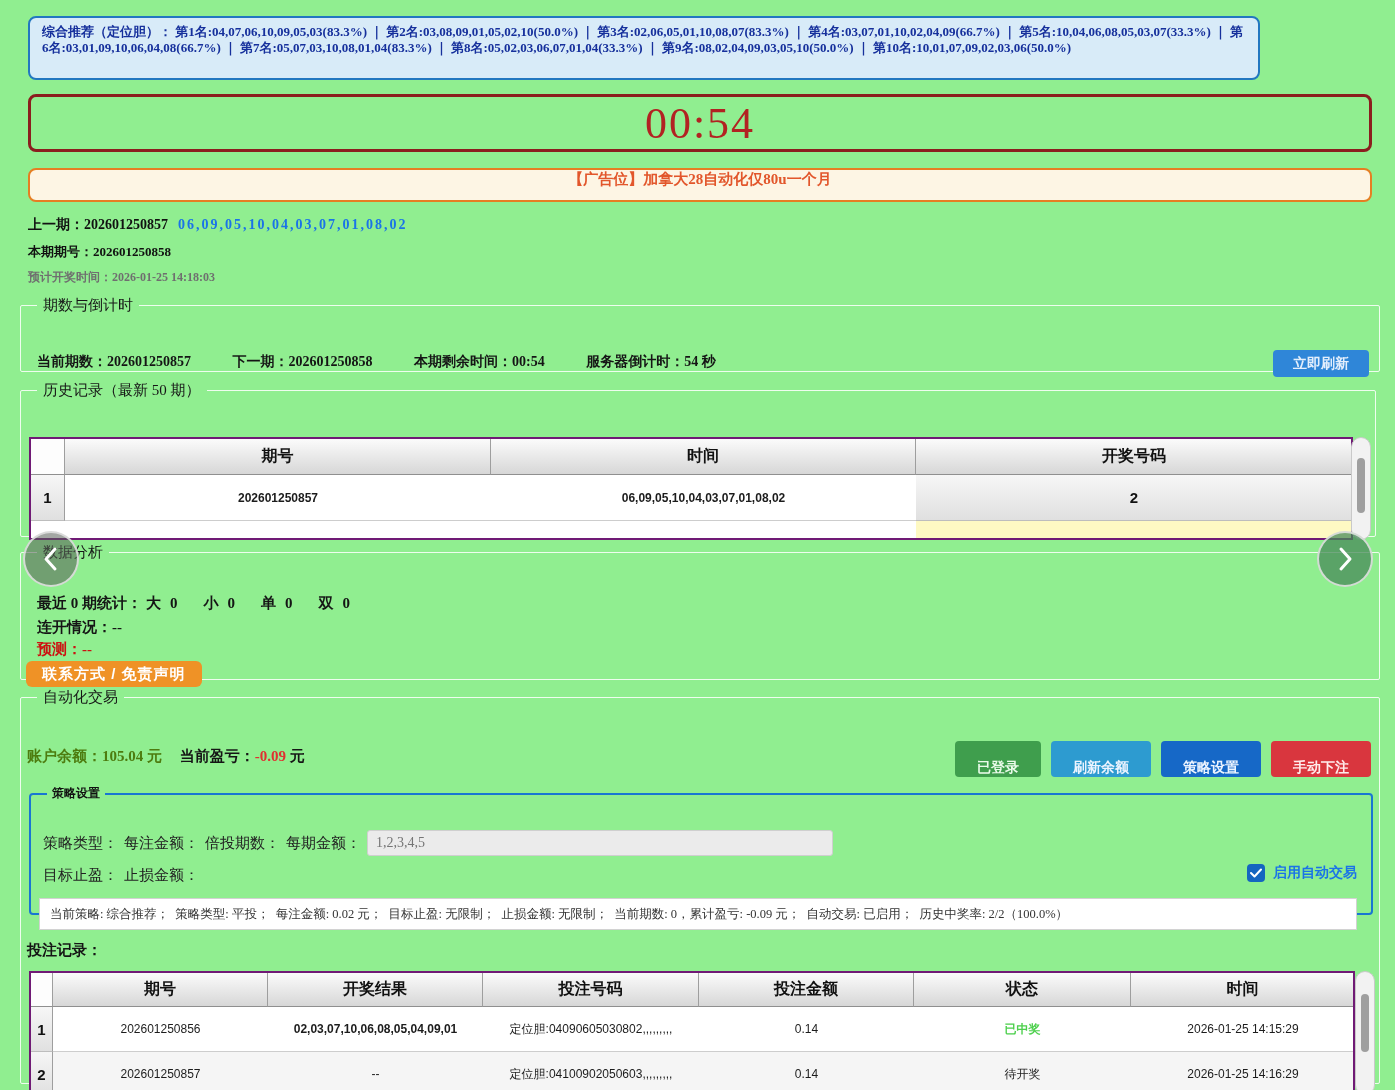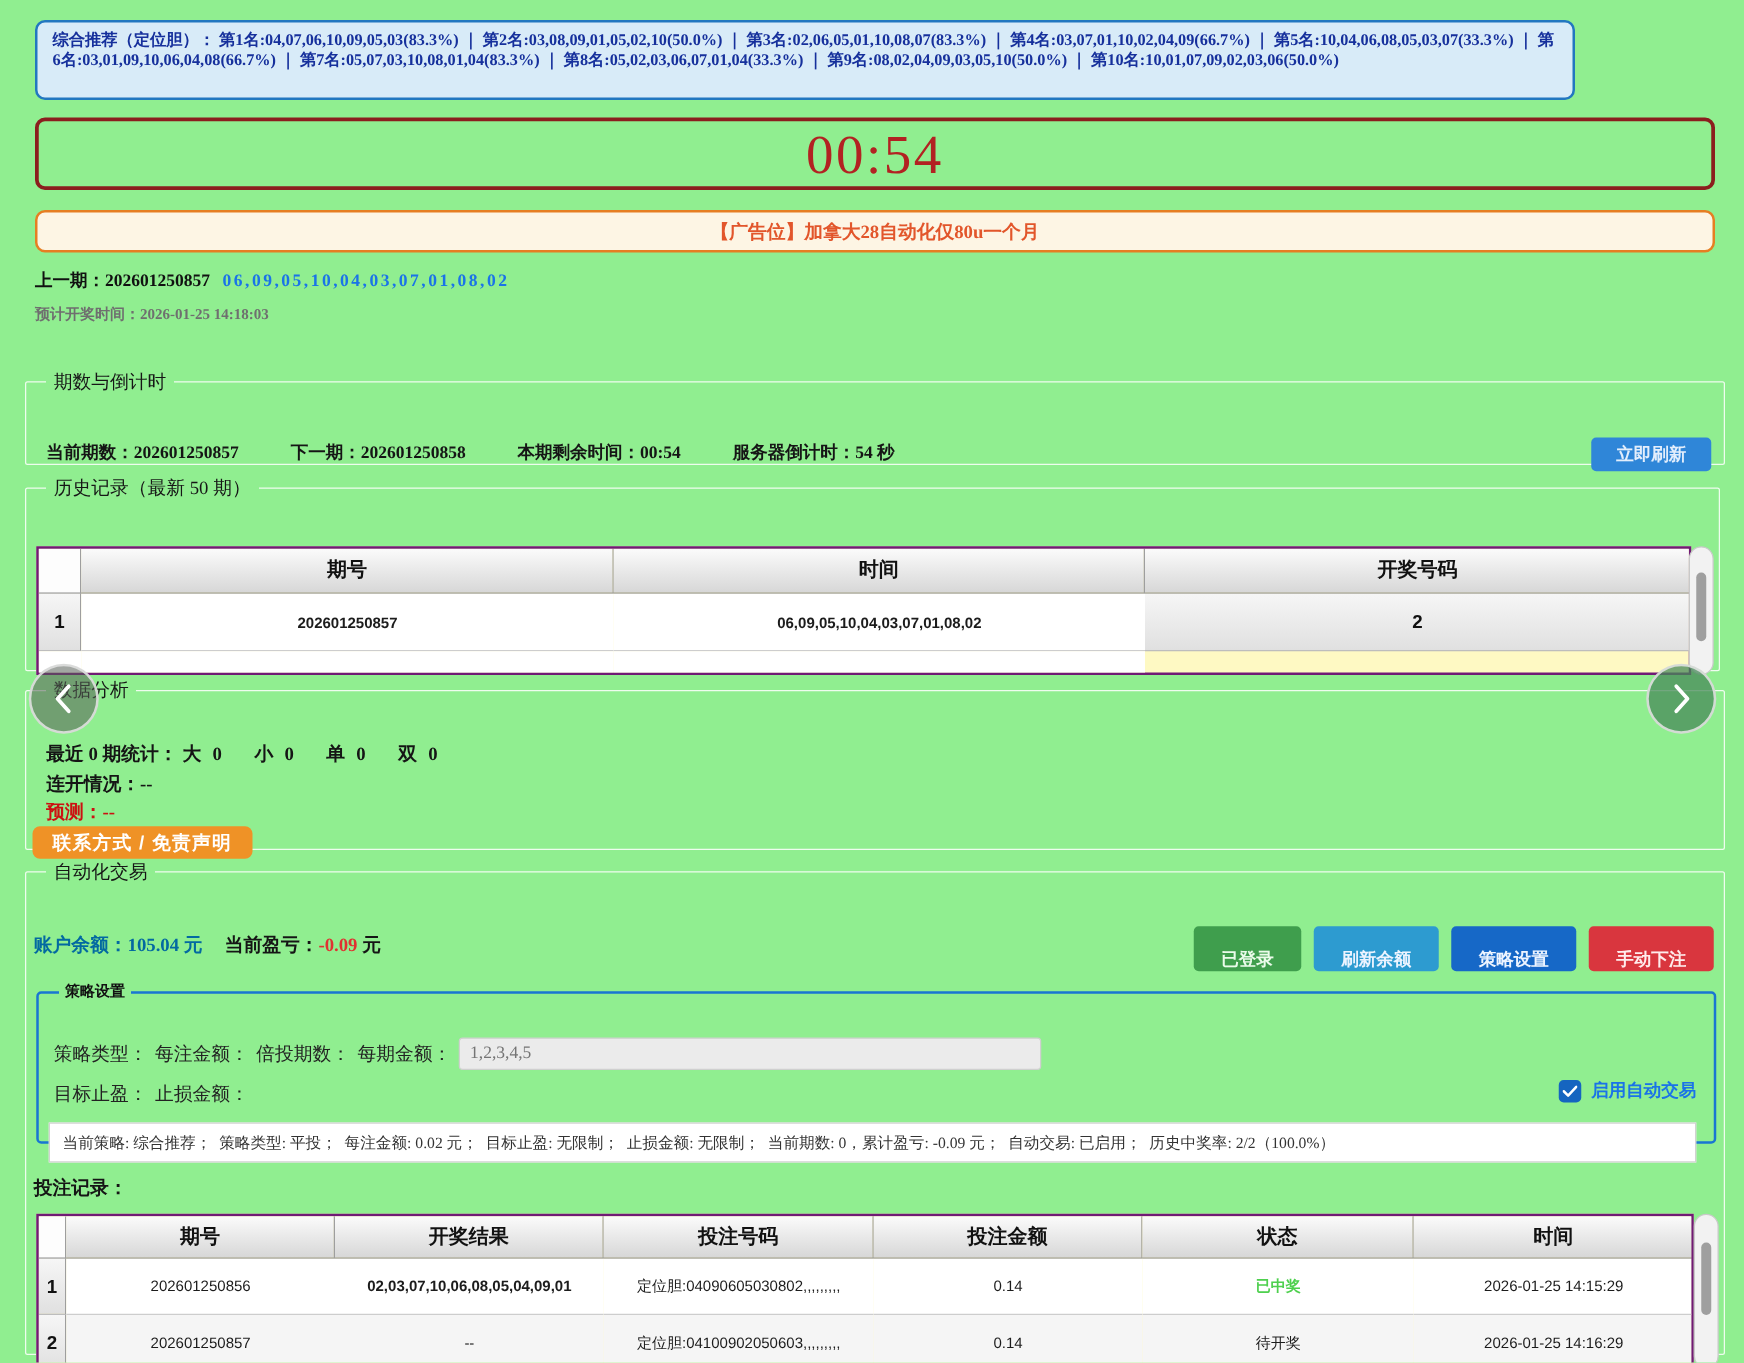--- a/index.html
+++ b/index.html
@@ -25,21 +25,21 @@
     position:absolute; left:28px; top:94px; width:1344px; height:58px;
     border:3px solid #8b1e1e; border-radius:8px;
     display:flex; align-items:center; justify-content:center;
     color:#b22222; font-family:"Liberation Serif", serif; font-size:44px; letter-spacing:2px;
   }
 
   
   .ad-box {
     position:absolute; left:28px; top:168px; width:1344px; height:34px;
     background:#fdf5e4; border:2px solid #e67e22; border-radius:8px;
-    display:flex; align-items:center; justify-content:center;
+    display:flex; justify-content:center;
     color:#e2562b; font-weight:bold; font-size:15px;
   }
 
   
   .info-block { position:absolute; left:28px; top:216px; }
   .info-line1 { font-size:14px; font-weight:bold; color:#111; margin-bottom:9px; }
   .info-line1 .nums { color:#1a73e8; margin-left:10px; letter-spacing:2px; }
   .info-line2 { font-size:13px; font-weight:bold; color:#111; margin-bottom:8px; }
   .info-line3 { font-size:12px; font-weight:bold; color:#6f6f6f; }
 
@@ -130,21 +130,21 @@
   .a-pred { top:78px; color:#cc1111; }
   .contact-btn {
     position:absolute; left:5px; top:99px; height:26px;
     background:#ef9226; color:#fff; border:none; border-radius:6px;
     padding:0 16px; font-size:15px; font-weight:bold; font-family:inherit; cursor:pointer;
     letter-spacing:1px;
   }
 
   
   .balance-line { position:absolute; left:6px; top:40px; font-size:15px; font-weight:bold; white-space:nowrap; }
-  .balance-blue { color:#0369a1; }
+  .balance-blue { color:#4d7c0f; }
   .pnl-red { color:#e03131; }
   .trade-btns { position:absolute; right:8px; top:34px; display:flex; gap:10px; }
   .tbtn {
     height:28px; padding:18px 22px; border:none; border-radius:4px;
     color:#ecf4ff; font-weight:bold; font-size:14px; font-family:inherit; cursor:pointer;
   }
   .tbtn-login { background:#3f9e4d; color:#eafbea; }
   .tbtn-refresh { background:#2d9bd0; }
   .tbtn-strategy { background:#1668c7; }
   .tbtn-manual { background:#d9363e; color:#ffecec; }
@@ -191,20 +191,23 @@
   <span>00:54</span>
 </div>
 
 <div class="ad-box serif">
   <span>【广告位】加拿大28自动化仅80u一个月</span>
 </div>
 
 <div class="info-block serif">
   <div class="info-line1">
     <span>上一期：</span><span>202601250857</span><span class="nums">06,09,05,10,04,03,07,01,08,02</span>
+  </div>
+  <div class="info-line2">
+    <span>本期期号：</span><span>202601250858</span>
   </div>
   <div class="info-line3">
     <span>预计开奖时间：</span><span>2026-01-25 14:18:03</span>
   </div>
 </div>
 
 <fieldset class="panel panel-countdown">
   <legend>期数与倒计时</legend>
   <div class="countdown-line serif">
     <span class="item"><span>当前期数：</span><span>202601250857</span></span>

